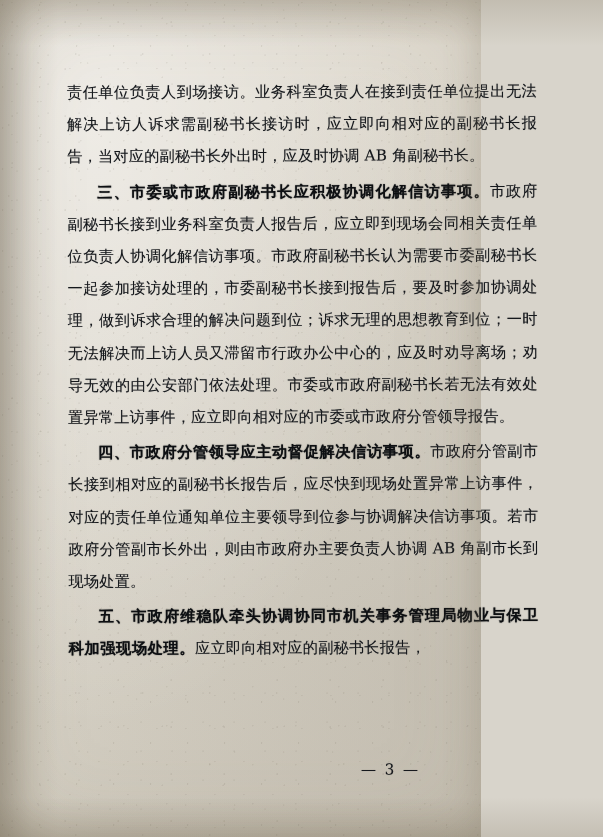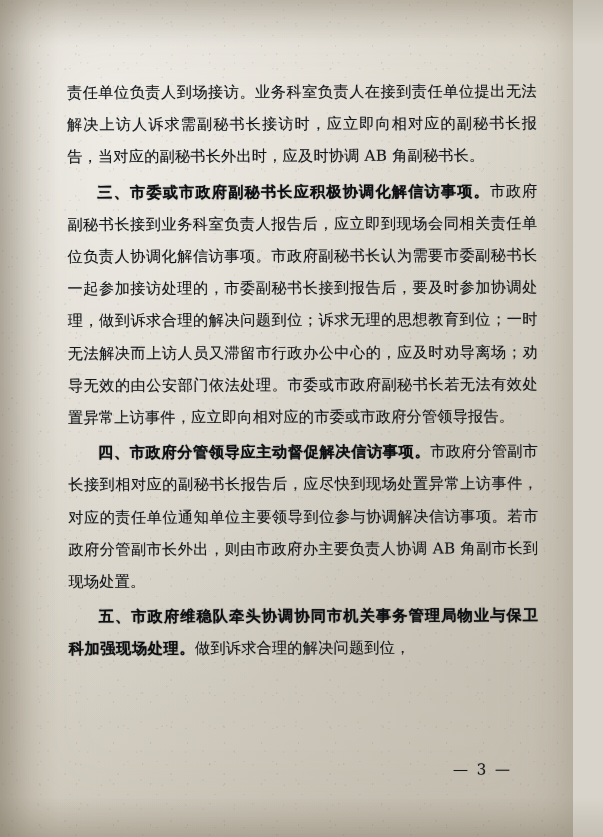--- a/index.html
+++ b/index.html
@@ -8,21 +8,21 @@
   }
   body {
     width: 603px;
     height: 837px;
     background: #d8d4cb;
     font-family: "DejaVu Serif", serif;
     overflow: hidden;
   }
   #page {
     position: relative;
-    width: 573px;
+    width: 481px;
     height: 837px;
     background:
       radial-gradient(ellipse at 20% 15%, rgba(255,255,255,0.45), rgba(255,255,255,0) 60%),
       radial-gradient(ellipse at 85% 80%, rgba(120,110,95,0.13), rgba(255,255,255,0) 65%),
       linear-gradient(160deg, #e3ded4 0%, #dcd7cc 35%, #d4cfc3 70%, #cdc7ba 100%);
     box-sizing: border-box;
   }
   
   #grain {
     position: absolute;
@@ -126,21 +126,21 @@
 
       <p class="para indent">
         <span class="heading-run">三、市委或市政府副秘书长应积极协调化解信访事项。</span><span>市政府副秘书长接到业务科室负责人报告后，应立即到现场会同相关责任单位负责人协调化解信访事项。市政府副秘书长认为需要市委副秘书长一起参加接访处理的，市委副秘书长接到报告后，要及时参加协调处理，做到诉求合理的解决问题到位；诉求无理的思想教育到位；一时无法解决而上访人员又滞留市行政办公中心的，应及时劝导离场；劝导无效的由公安部门依法处理。市委或市政府副秘书长若无法有效处置异常上访事件，应立即向相对应的市委或市政府分管领导报告。</span>
       </p>
 
       <p class="para indent">
         <span class="heading-run">四、市政府分管领导应主动督促解决信访事项。</span><span>市政府分管副市长接到相对应的副秘书长报告后，应尽快到现场处置异常上访事件，对应的责任单位通知单位主要领导到位参与协调解决信访事项。若市政府分管副市长外出，则由市政府办主要负责人协调 AB 角副市长到现场处置。</span>
       </p>
 
       <p class="para indent">
-        <span class="heading-run">五、市政府维稳队牵头协调协同市机关事务管理局物业与保卫科加强现场处理。</span><span>做到诉求合理的解决问题到位，</span>
+        <span class="heading-run">五、市政府维稳队牵头协调协同市机关事务管理局物业与保卫科加强现场处理。</span><span>应立即向相对应的副秘书长报告，</span>
       </p>
 
     </div>
 
     <div id="page-number">— 3 —</div>
   </div>
 
   <div id="left-smudge"></div>
   <div id="top-smudge"></div>
   <div id="bottom-smudge"></div>

